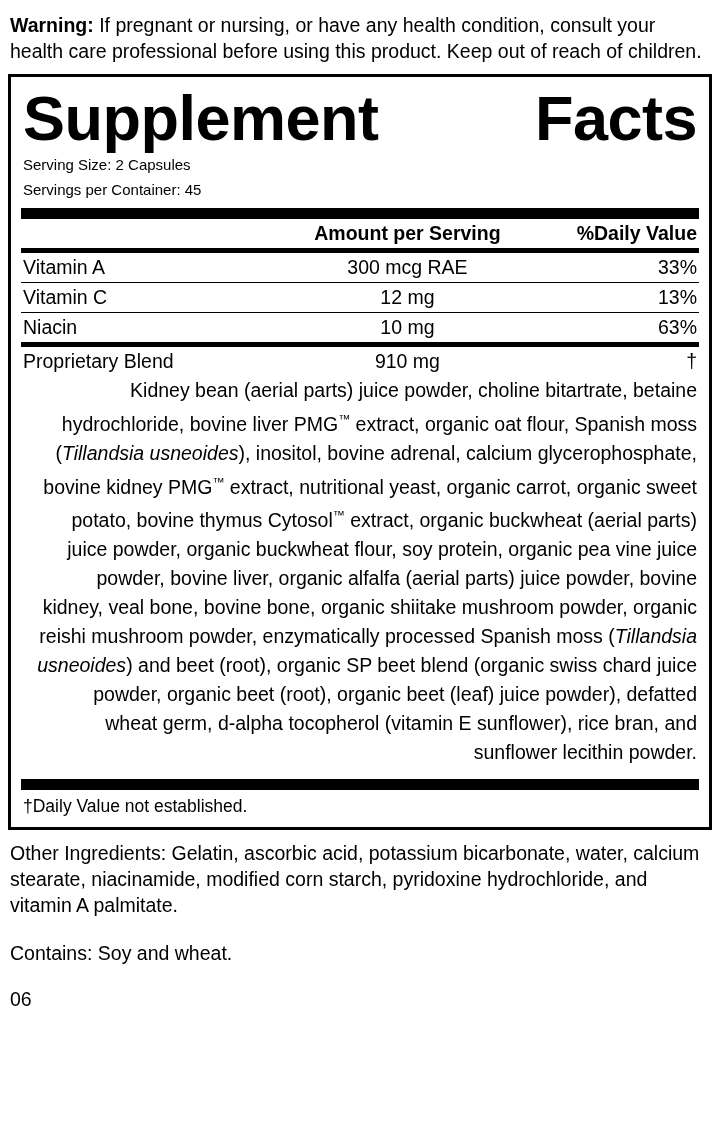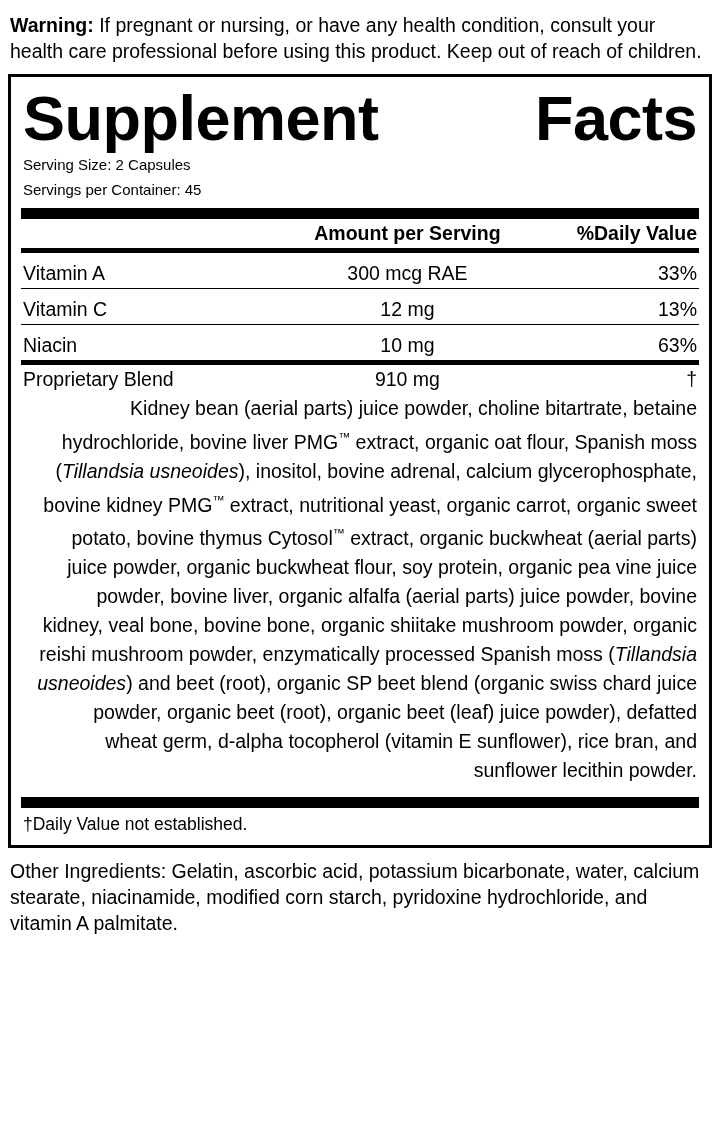--- a/index.html
+++ b/index.html
@@ -79,21 +79,21 @@
   .col-dv   { text-align: right; width: 24%; }
 
   .hdr th {
     font-weight: bold;
     font-size: 19.5px;
     padding-bottom: 5px;
     padding-top: 4px;
   }
   tr.nutrient td {
     border-top: 1px solid #000;
-    padding-top: 9px;
+    padding-top: 3px;
     padding-bottom: 3px;
   }
   tr.nutrient.first td {
     border-top: none;
   }
 
   .blend-row td {
     padding-top: 5px;
     padding-bottom: 2px;
     margin-top: 16px;
@@ -196,14 +196,16 @@
       </table>
 
     <div class="blend-ing">Kidney bean (aerial parts) juice powder, choline bitartrate, betaine hydrochloride, bovine liver PMG<span class="sup">™</span> extract, organic oat flour, Spanish moss (<i>Tillandsia usneoides</i>), inositol, bovine adrenal, calcium glycerophosphate, bovine kidney PMG<span class="sup">™</span> extract, nutritional yeast, organic carrot, organic sweet potato, bovine thymus Cytosol<span class="sup">™</span> extract, organic buckwheat (aerial parts) juice powder, organic buckwheat flour, soy protein, organic pea vine juice powder, bovine liver, organic alfalfa (aerial parts) juice powder, bovine kidney, veal bone, bovine bone, organic shiitake mushroom powder, organic reishi mushroom powder, enzymatically processed Spanish moss (<i>Tillandsia usneoides</i>) and beet (root), organic SP beet blend (organic swiss chard juice powder, organic beet (root), organic beet (leaf) juice powder), defatted wheat germ, d-alpha tocopherol (vitamin E sunflower), rice bran, and sunflower lecithin powder.</div>
 
     <div class="rule-thick"></div>
 
     <div class="dv-note">†Daily Value not established.</div>
   </div>
 
   <p class="other">Other Ingredients: Gelatin, ascorbic acid, potassium bicarbonate, water, calcium stearate, niacinamide, modified corn starch, pyridoxine hydrochloride, and vitamin A palmitate.</p>
+  <p class="contains">Contains: Soy and wheat.</p>
+  <p class="code">06</p>
 
 </div>
 
 </body></html>

